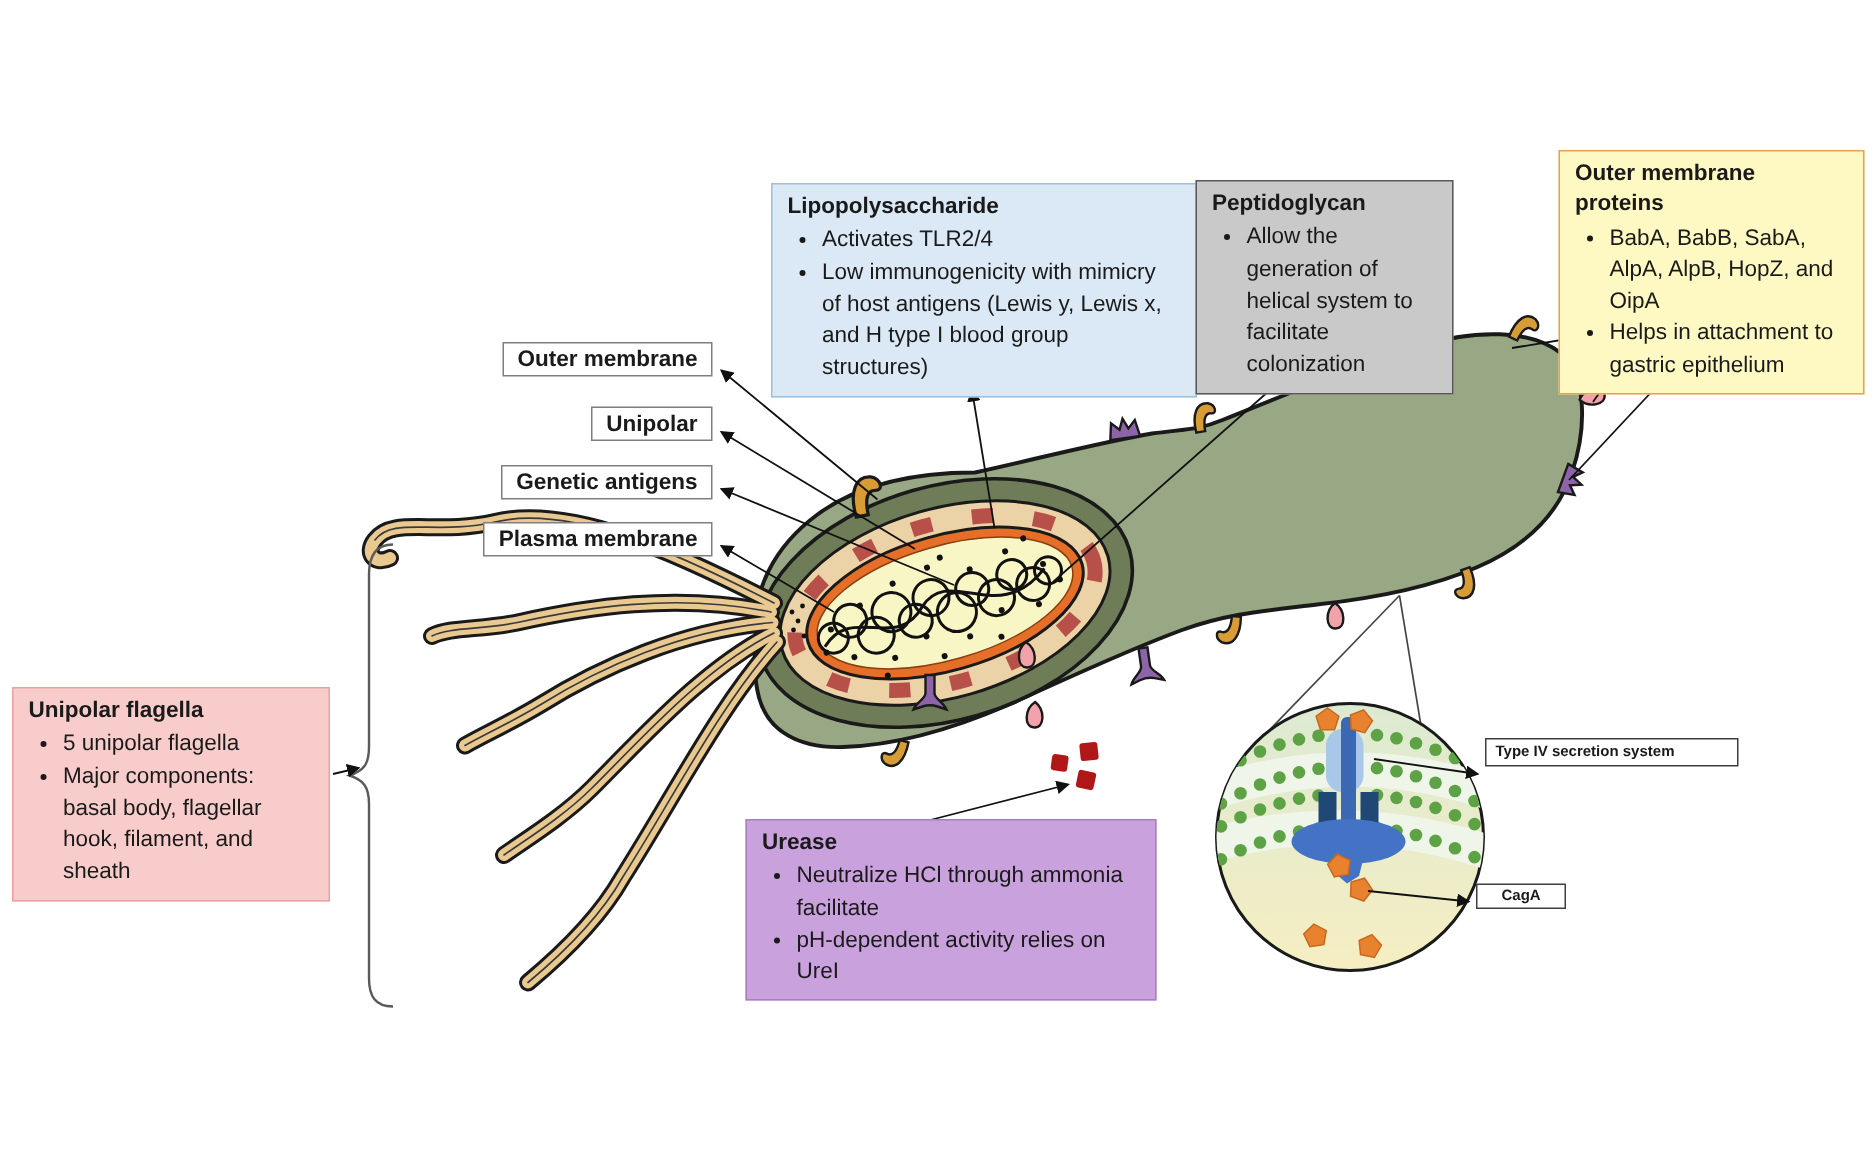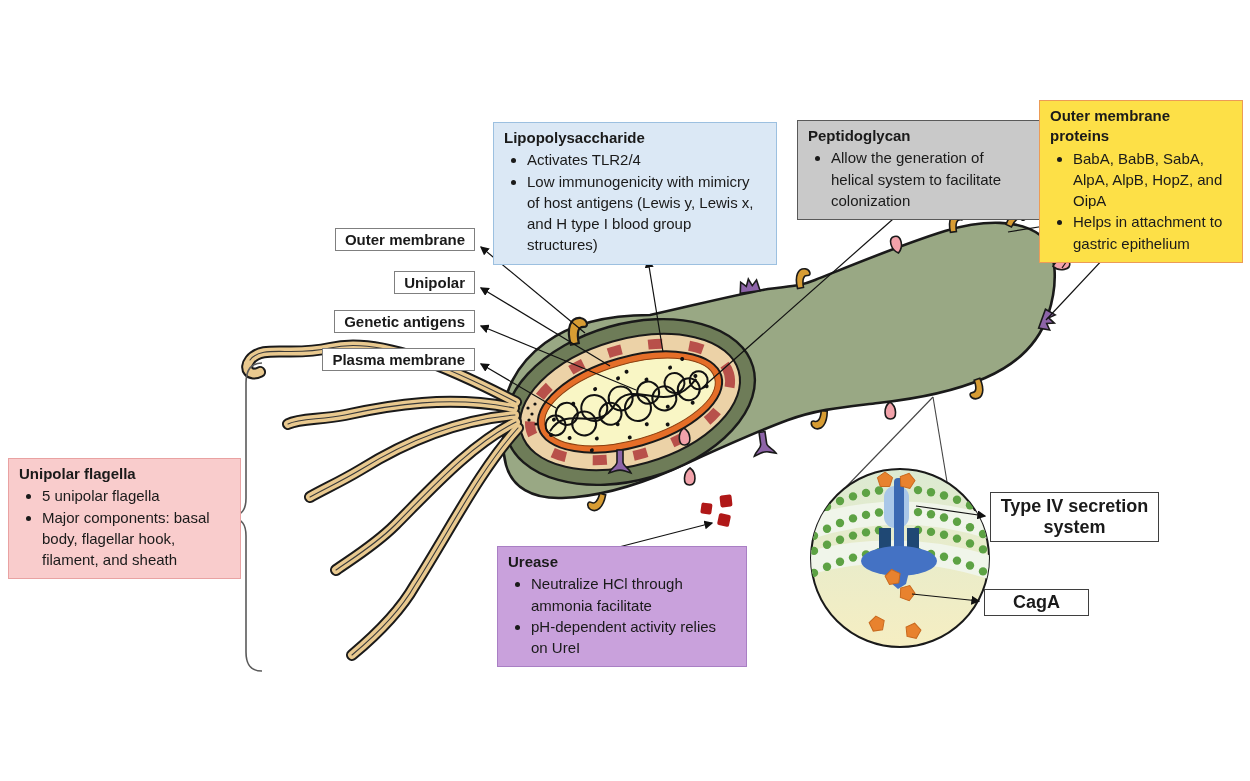--- a/index.html
+++ b/index.html
@@ -3,31 +3,31 @@
 <meta charset="utf-8">
 <style>
   html,body{margin:0;padding:0}
   body{width:1250px;height:781px;position:relative;background:#ffffff;
        font-family:"Liberation Sans",sans-serif;color:#1a1a1a;overflow:hidden}
   #art{position:absolute;left:0;top:0}
   .callout{position:absolute;box-sizing:border-box;padding:5px 10px 8px 10px;border:1.7px solid}
   .callout h3{margin:0;font-size:15px;line-height:1.35}
   .callout ul{margin:1px 0 0 0;padding-left:23px;list-style:disc}
   .callout li{font-size:15px;line-height:1.42}
-  .c-lps{left:493px;top:122px;width:284px;background:#dbe8f5;border-color:#9cc0e0}
-  .c-pept{left:797px;top:120px;width:243px;background:#c9c9c9;border-color:#595959}
-  .c-omp{left:1039px;top:100px;width:204px;background:#fde047;border-color:#ec9b56}
-  .c-flag{left:8px;top:458px;width:233px;background:#f9cccc;border-color:#e9a2a2}
-  .c-urease{left:497px;top:546px;width:250px;background:#c9a1dc;border-color:#a97fc4}
+  .c-lps{left:514px;top:122px;width:284px;background:#dbe8f5;border-color:#9cc0e0}
+  .c-pept{left:797px;top:120px;width:172px;background:#c9c9c9;border-color:#595959}
+  .c-omp{left:1039px;top:100px;width:204px;background:#fef9c3;border-color:#ec9b56}
+  .c-flag{left:8px;top:458px;width:212px;background:#f9cccc;border-color:#e9a2a2}
+  .c-urease{left:497px;top:546px;width:274px;background:#c9a1dc;border-color:#a97fc4}
   .wlabel{position:absolute;right:775px;background:#fff;border:1.6px solid #7f7f7f;
           font-weight:bold;font-size:15px;padding:2px 9px;white-space:nowrap}
   .blabel{position:absolute;background:#fff;border:1.6px solid #3f3f3f;font-weight:bold;
-          font-size:18px;text-align:center;box-sizing:border-box}
+          font-size:10px;text-align:left;box-sizing:border-box}
   .b-t4ss{left:990px;top:492px;width:169px;padding:3px 6px}
-  .b-caga{left:984px;top:589px;padding:2px 28px}
+  .b-caga{left:984px;top:589px;padding:2px 16px}
 </style>
 </head>
 <body>
 
 <svg id="art" width="1250" height="781" viewBox="0 0 1250 781">
   <defs>
     <marker id="ah" viewBox="0 0 10 10" refX="8.5" refY="5" markerWidth="7.5" markerHeight="7.5" orient="auto-start-reverse">
       <path d="M0 0 L10 5 L0 10 z" fill="#111"></path>
     </marker>
     <linearGradient id="insetbg" x1="0" y1="0" x2="0" y2="1">

